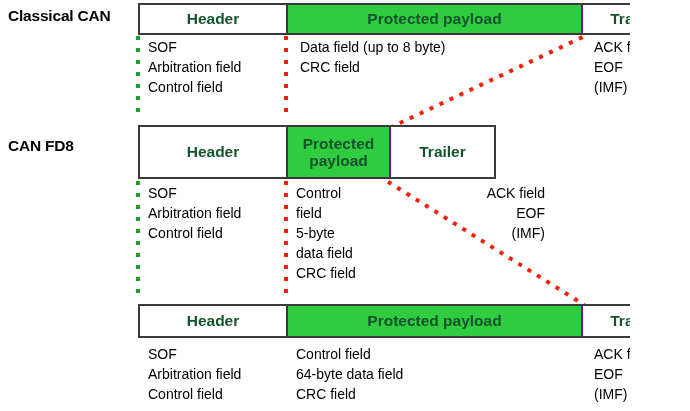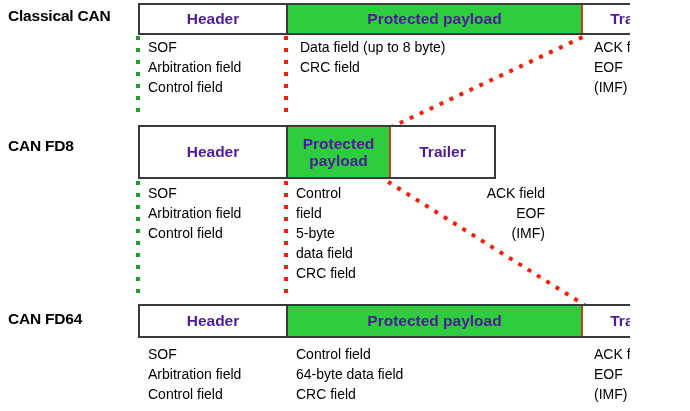--- a/index.html
+++ b/index.html
@@ -35,27 +35,27 @@
   .seg {
     position: absolute;
     box-sizing: border-box;
     display: flex;
     align-items: center;
     justify-content: center;
     text-align: center;
     font-weight: bold;
     font-size: 15.5px;
     line-height: 1.12;
-    color: #4c1d95;
+    color: #14532d;
   }
   .seg.green {
     background: #2fcc40;
   }
   .seg.bordL { border-left: 2px solid #3a3a3a; }
-  .seg.bordR { border-right: 2px solid #c2410c; }
+  .seg.bordR { border-right: 2px solid #701a75; }
 
   .fieldlist {
     position: absolute;
     font-size: 14px;
     line-height: 1.42;
     white-space: pre;
     color: #000;
   }
   .fieldlist.right { text-align: right; }
 
@@ -127,21 +127,20 @@
 field
 5-byte
 data field
 CRC field</div>
   <div class="fieldlist right" style="left:455px; top:184px; width:90px;">ACK field
 EOF
 (IMF)</div>
 
   <div class="diag" style="left:389px; top:180px; width:232px; transform: rotate(32.1deg);"></div>
 
-  <div class="row-label" style="left:8px; top:310px;">CAN FD64</div>
 
   <div class="frame" style="left:138px; top:304px; width:548px; height:34px;">
     <div class="seg" style="left:0px; top:0px; width:146px; height:30px;">Header</div>
     <div class="seg green bordL bordR" style="left:146px; top:0px; width:297px; height:30px;">Protected payload</div>
     <div class="seg" style="left:443px; top:0px; width:101px; height:30px;">Trailer</div>
   </div>
 
   <div class="fieldlist" style="left:148px; top:345px;">SOF
 Arbitration field
 Control field</div>

